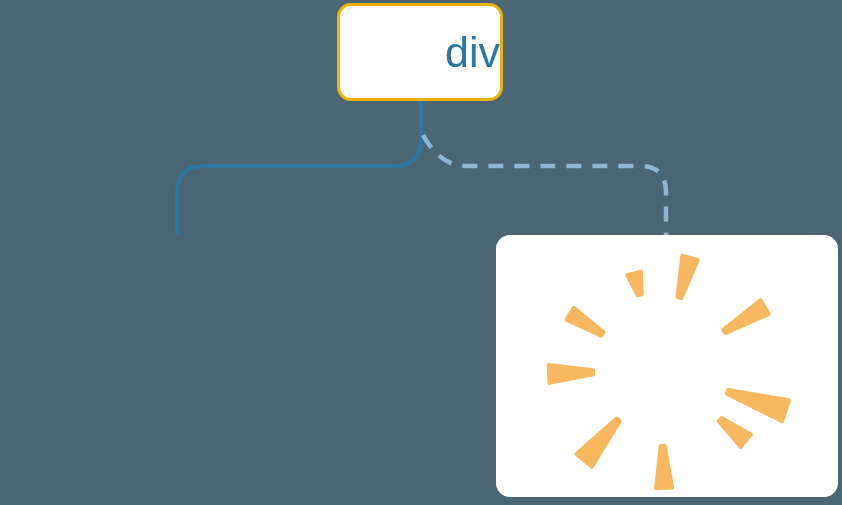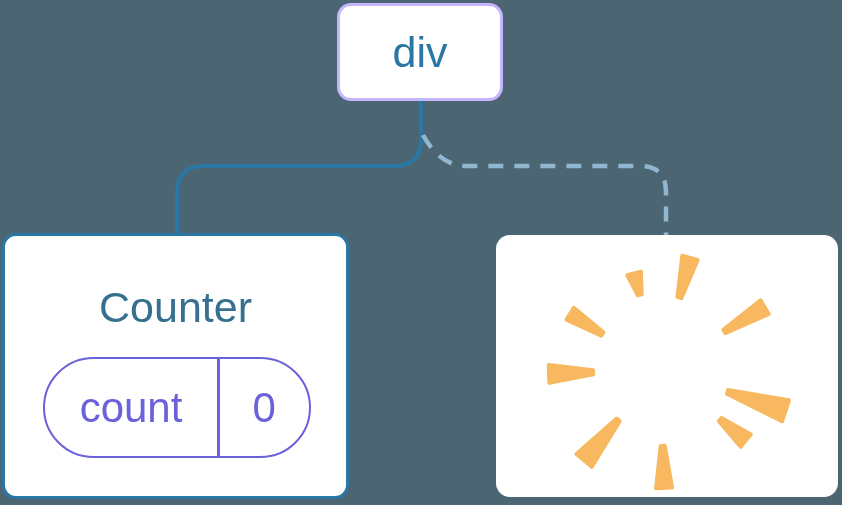--- a/index.html
+++ b/index.html
@@ -33,25 +33,25 @@
     stroke-dasharray: 15 11;
   }
   .node-div {
     position: absolute;
     left: 337px;
     top: 3px;
     width: 166px;
     height: 98px;
     box-sizing: border-box;
     background: #FFFFFF;
-    border: 3px solid #c4b5fd;
+    border: 3px solid #eab308;
     border-radius: 14px;
     display: flex;
     align-items: center;
-    justify-content: center;
+    justify-content: flex-end;
   }
   .node-div-label {
     color: #2B77A4;
     font-size: 43px;
     line-height: 1;
   }
   .counter-card {
     position: absolute;
     left: 2px;
     top: 233px;
@@ -137,28 +137,20 @@
 
   <svg class="connectors" viewBox="0 0 842 505" xmlns="http://www.w3.org/2000/svg">
     <path class="solid-link" d="M 421 100 L 421 139 Q 421 166 394 166 L 204 166 Q 177 166 177 193 L 177 235"></path>
     <path class="dashed-link" d="M 423 135 Q 440 166 466 166 L 640 166 Q 666 166 666 192 L 666 237"></path>
   </svg>
 
   <div class="node-div">
     <span class="node-div-label">div</span>
   </div>
 
-  <div class="counter-card">
-    <div class="counter-title">Counter</div>
-    <div class="state-pill">
-      <div class="pill-key-cell">count</div>
-      <div class="pill-divider"></div>
-      <div class="pill-value-cell">0</div>
-    </div>
-  </div>
 
   <div class="burst-card">
     <svg class="burst" viewBox="0 0 342 262" xmlns="http://www.w3.org/2000/svg">
       <polygon points="145.7,59.2 141.9,60.2 131.3,40.2 144.9,36.6"></polygon>
       <polygon points="185.3,63.1 181.5,62.1 186.3,20.8 201.7,25.0"></polygon>
       <polygon points="229.3,98.1 227.3,94.7 264.5,65.3 272.7,79.1"></polygon>
       <polygon points="107.4,97.3 105.2,100.7 70.4,84.7 77.8,72.9"></polygon>
       <polygon points="97.0,135.3 97.2,139.3 53.4,147.9 52.8,129.9"></polygon>
       <polygon points="230.9,158.8 232.1,155.0 292.9,165.3 286.1,186.3"></polygon>
       <polygon points="222.9,186.1 225.5,183.1 254.8,199.4 244.6,211.8"></polygon>

